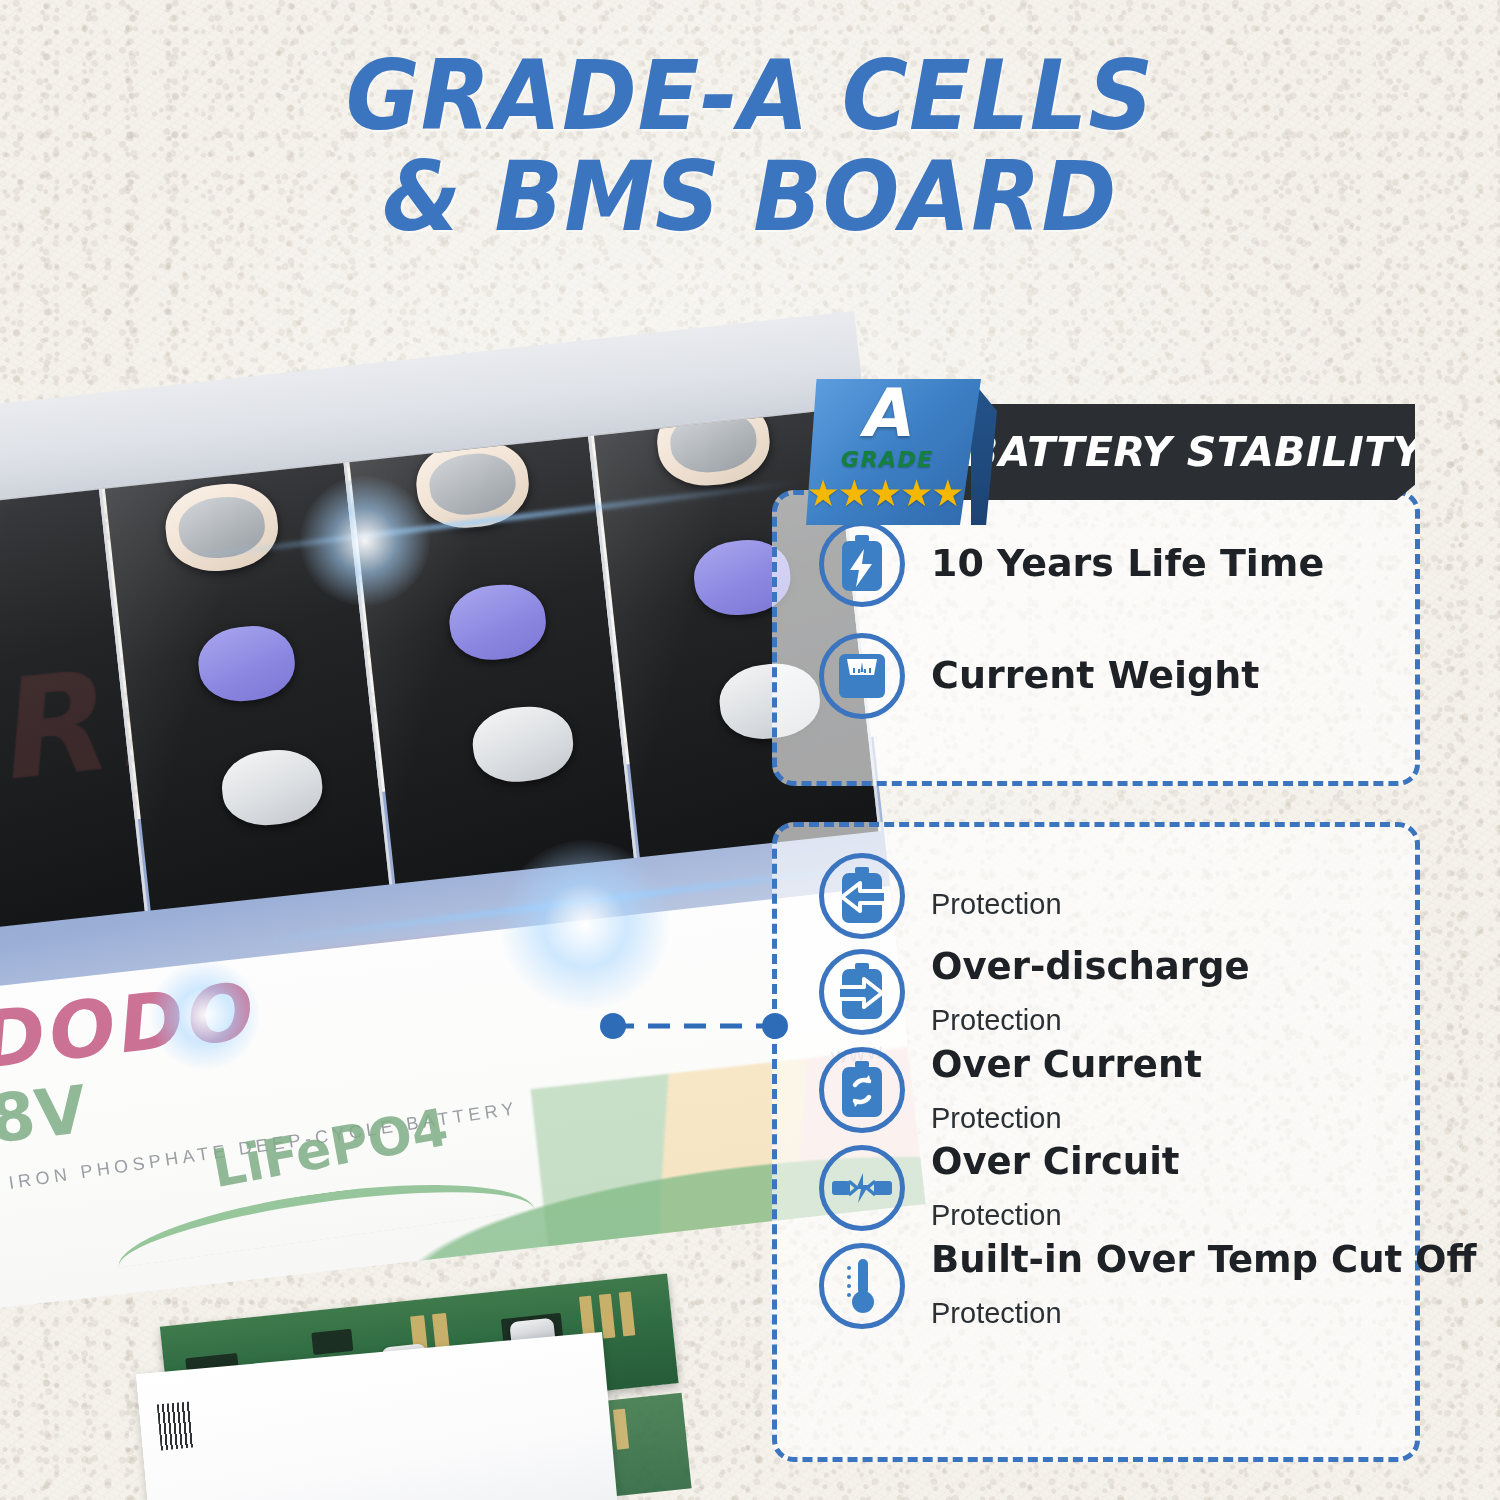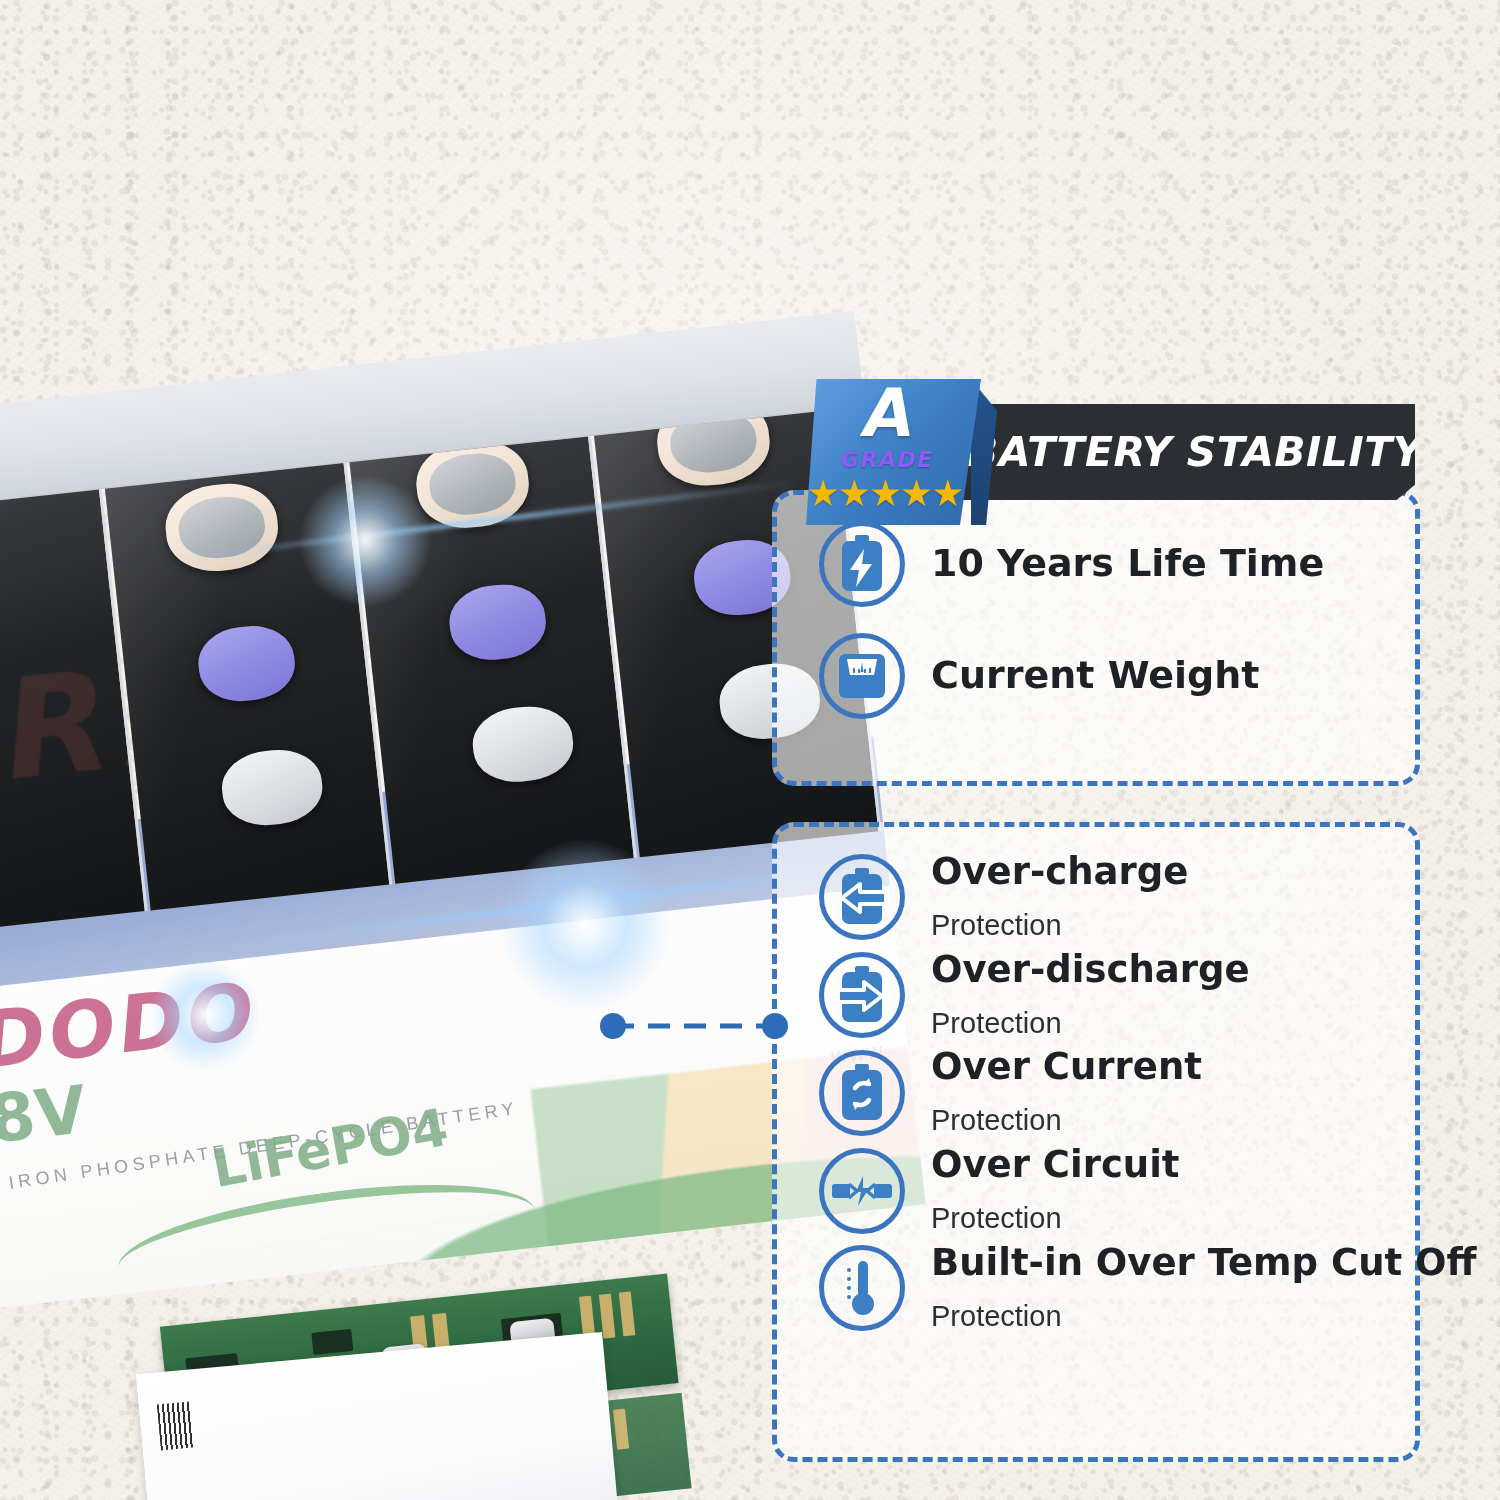--- a/index.html
+++ b/index.html
@@ -313,21 +313,21 @@
     text-align: center;
     color: #fff;
     font-family: "DejaVu Sans", sans-serif;
     font-weight: bold; font-style: italic;
     font-size: 66px; line-height: 1;
     text-shadow: 0 2px 3px rgba(0,0,0,.28);
   }
   #badge .grade-word {
     position: absolute; top: 68px; left: 0; right: 12px;
     text-align: center;
-    color: #8b5cf6;
+    color: #15803d;
     font-family: "DejaVu Sans", sans-serif;
     font-weight: bold; font-style: italic;
     font-size: 22px; letter-spacing: 1.5px;
     text-shadow: 0 1px 2px rgba(0,0,0,.28);
   }
   #badge .stars {
     position: absolute; top: 96px; left: -8px; right: 10px;
     text-align: center;
     font-size: 37px; line-height: 1;
     color: #f5b800;
@@ -420,20 +420,24 @@
 </style>
 </head>
 <body>
 
 <div id="stage">
 
   <div id="wall-texture"></div>
   <div id="wall-texture2"></div>
   <div id="wall-vignette"></div>
 
+  <div id="headline">
+    <span class="hl hl1">GRADE-A CELLS</span>
+    <span class="hl hl2">&amp; BMS BOARD</span>
+  </div>
 
   <div id="product">
 
     <div id="case">
       <div class="redstrip"></div>
       <div class="strong-wm">STRONG</div>
       <div id="case-lower"></div>
       <div class="colorstrip"></div>
       <div class="brand-red">REDODO</div>
       <div class="volt">12.8V</div>
@@ -550,21 +554,20 @@
 
     <div class="frow">
       <div class="ficon">
         <svg width="52" height="58" viewBox="0 0 52 58" fill="#3d7fc4">
           <rect x="19" y="0" width="14" height="7" rx="2"></rect>
           <rect x="6" y="6" width="40" height="50" rx="7"></rect>
           <path d="M50 24 H24 V16 L6 30 L24 44 V36 H50 Z" fill="#3d7fc4" stroke="#ffffff" stroke-width="4" stroke-linejoin="round"></path>
         </svg>
       </div>
       <div class="ftext">
-        <div class="ftitle">Over-charge</div>
         <div class="fsub">Protection</div>
       </div>
     </div>
 
     <div class="frow">
       <div class="ficon">
         <svg width="52" height="58" viewBox="0 0 52 58" fill="#3d7fc4">
           <rect x="19" y="0" width="14" height="7" rx="2"></rect>
           <rect x="6" y="6" width="40" height="50" rx="7"></rect>
           <path d="M2 24 H28 V16 L46 30 L28 44 V36 H2 Z" fill="#3d7fc4" stroke="#ffffff" stroke-width="4" stroke-linejoin="round"></path>

